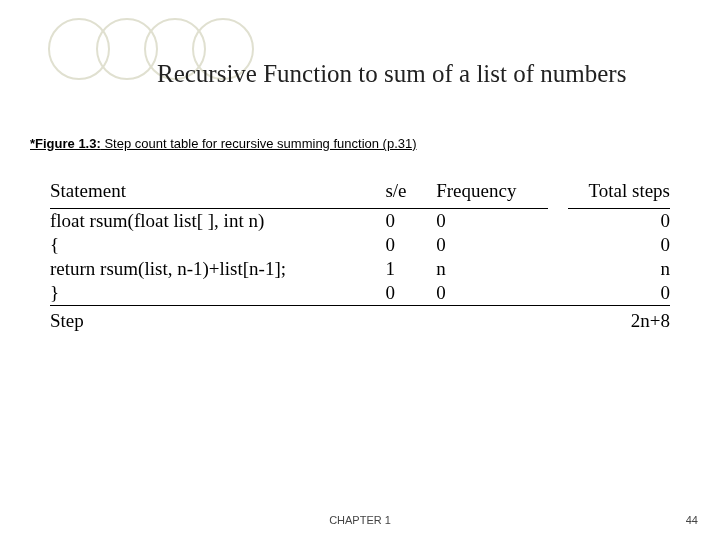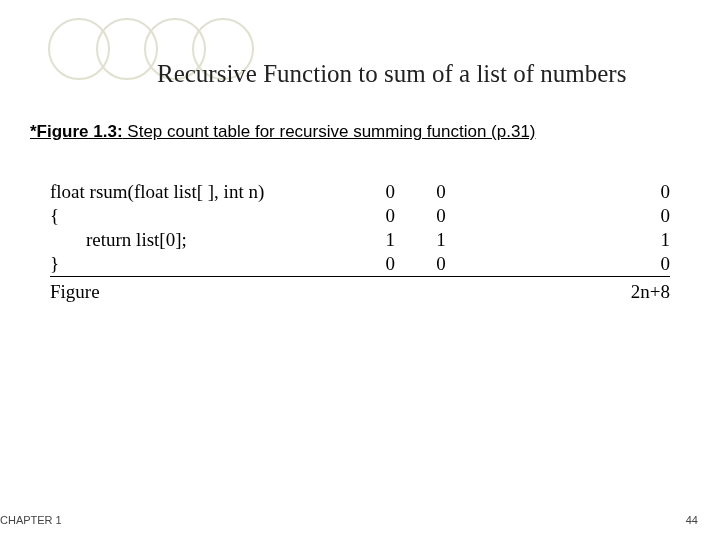--- a/index.html
+++ b/index.html
@@ -28,23 +28,23 @@
   .title {
     position: absolute;
     top: 60px;
     left: 116px;
     font-size: 25px;
     color: #222;
     margin-left: 41px;
   }
   .caption {
     position: absolute;
-    top: 122px;
+    top: 136px;
     left: 30px;
-    font-size: 17px;
+    font-size: 13px;
     font-family: Arial, Helvetica, sans-serif;
     text-decoration: underline;
   }
   .caption .fignum { font-weight: bold; }
   .table-wrap {
     position: absolute;
     top: 180px;
     left: 50px;
     width: 620px;
     font-size: 19px;
@@ -69,21 +69,21 @@
   .c-freq { width: 110px; text-align: left; }
   .c-gap  { width: 20px; }
   .c-tot  { width: 100px; text-align: right; }
   .body-row td { padding: 1px 0; }
   .indent { padding-left: 36px; display: inline-block; }
   .footer-chap {
     position: absolute;
     bottom: 14px;
     left: 0;
     width: 100%;
-    text-align: left;
+    text-align: center;
     font-family: Arial, sans-serif;
     font-size: 11px;
     color: #444;
   }
   .footer-num {
     position: absolute;
     bottom: 14px;
     right: 22px;
     font-family: Liberation Sans, sans-serif;
     font-size: 11px;
@@ -102,52 +102,59 @@
 
 <div class="title">Recursive Function to sum of a list of numbers</div>
 
 <div class="caption">
   <span class="fignum">*Figure 1.3:</span><span> Step count table for recursive summing function (p.31)</span>
 </div>
 
 <div class="table-wrap">
   <table>
     <tbody>
+        <tr class="hdrrow">
+      <td class="c-stmt">Statement</td>
+      <td class="c-se">s/e</td>
+      <td class="c-freq">Frequency</td>
+      <td class="c-gap gap"></td>
+      <td class="c-tot">Total steps</td>
+    </tr>
 
     <tr class="body-row">
       <td class="c-stmt">float rsum(float list[ ], int n)</td>
       <td class="c-se">0</td>
       <td class="c-freq">0</td>
       <td class="c-gap"></td>
       <td class="c-tot">0</td>
     </tr>
     <tr class="body-row">
       <td class="c-stmt">{</td>
       <td class="c-se">0</td>
       <td class="c-freq">0</td>
       <td class="c-gap"></td>
       <td class="c-tot">0</td>
     </tr>
     <tr class="body-row">
-      <td class="c-stmt"><span class="indent">return list[0];</span></td>
+      <td class="c-stmt">return rsum(list, n-1)+list[n-1];</td>
       <td class="c-se">1</td>
-      <td class="c-freq">1</td>
+      <td class="c-freq">n</td>
       <td class="c-gap"></td>
-      <td class="c-tot">1</td>
+      <td class="c-tot">n</td>
     </tr>
     <tr class="body-row">
       <td class="c-stmt">}</td>
       <td class="c-se">0</td>
       <td class="c-freq">0</td>
       <td class="c-gap"></td>
       <td class="c-tot">0</td>
     </tr>
 
     <tr class="total-row">
-      <td class="c-stmt">Figure</td>
+      <td class="c-stmt">Step</td>
       <td class="c-se"></td>
       <td class="c-freq"></td>
       <td class="c-gap"></td>
       <td class="c-tot">2n+8</td>
     </tr>
   </tbody>
     </table>
 </div>
 
 <div class="footer-chap">CHAPTER 1</div>

